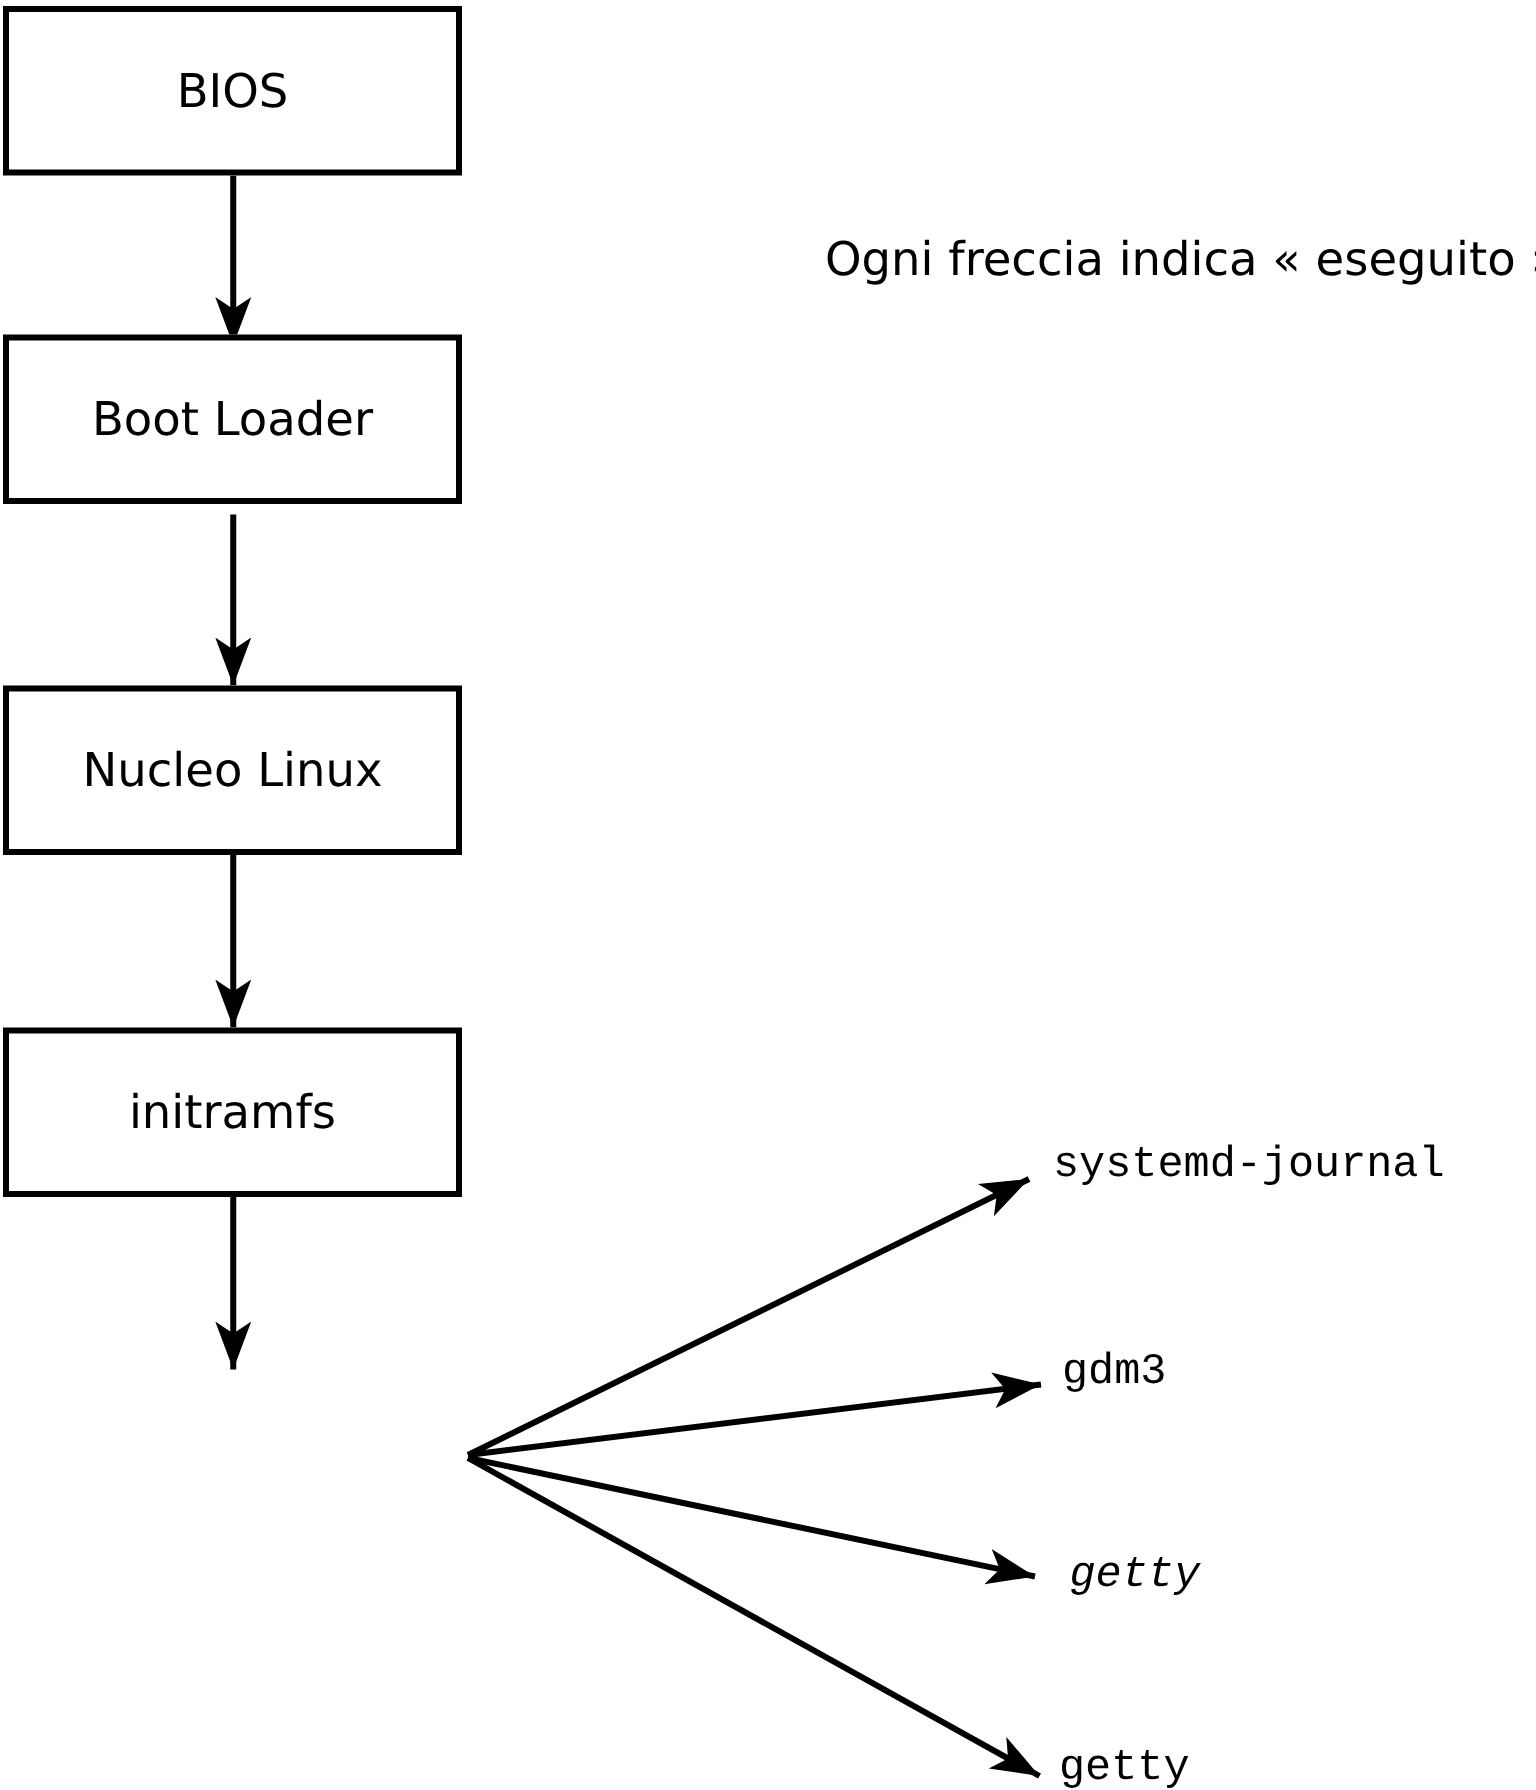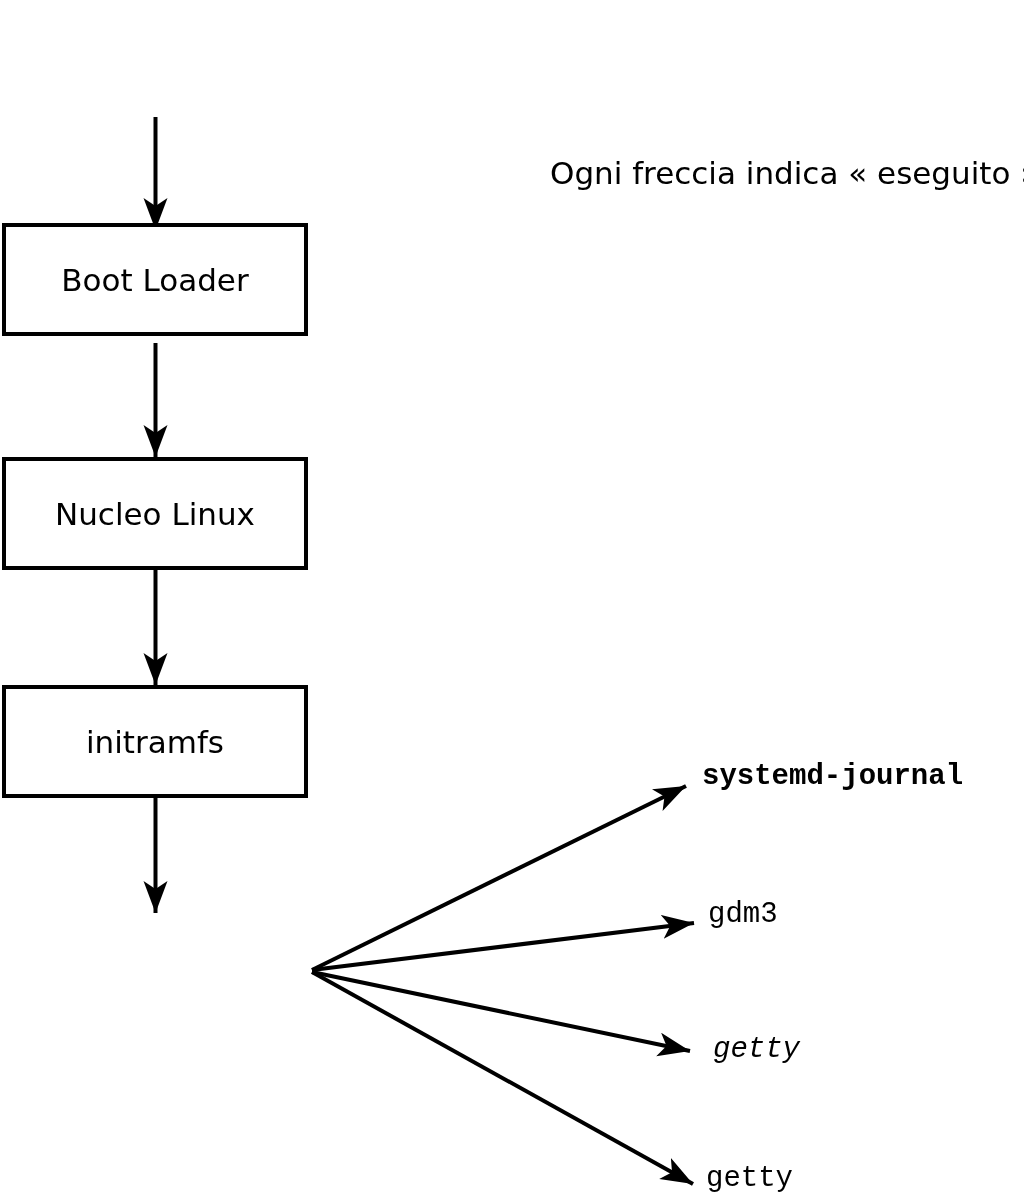--- a/index.html
+++ b/index.html
@@ -44,21 +44,21 @@
     line-height: 34px;
     white-space: nowrap;
   }
   .service-label {
     position: absolute;
     font-family: "Liberation Mono", "DejaVu Sans Mono", monospace;
     font-size: 29px;
     line-height: 30px;
     white-space: nowrap;
   }
-  #svc-journal { left: 702px; top: 762px; font-weight: bold; }
+  #svc-journal { left: 702px; top: 762px; }
   #svc-gdm3    { left: 708px; top: 900px; }
   #svc-getty   { left: 713px; top: 1035px; font-style: italic; }
   #svc-sshd    { left: 706px; top: 1164px; }
 
   #arrows-layer {
     position: absolute;
     left: 0;
     top: 0;
     width: 1024px;
     height: 1193px;
@@ -85,20 +85,23 @@
     <line x1="155.5" y1="343" x2="155.5" y2="457" marker-end="url(#arrowhead)"></line>
     <line x1="155.5" y1="570" x2="155.5" y2="685" marker-end="url(#arrowhead)"></line>
     <line x1="155.5" y1="798" x2="155.5" y2="913" marker-end="url(#arrowhead)"></line>
 
     <line x1="312" y1="970" x2="686" y2="786" marker-end="url(#arrowhead)"></line>
     <line x1="312" y1="970" x2="694" y2="923" marker-end="url(#arrowhead)"></line>
     <line x1="312" y1="972" x2="690" y2="1051" marker-end="url(#arrowhead)"></line>
     <line x1="312" y1="972" x2="693" y2="1184" marker-end="url(#arrowhead)"></line>
   </svg>
 
+  <div class="flow-box" id="box-bios">
+    <span>BIOS</span>
+  </div>
   <div class="flow-box" id="box-bootload">
     <span>Boot Loader</span>
   </div>
   <div class="flow-box" id="box-kernel">
     <span>Nucleo Linux</span>
   </div>
   <div class="flow-box" id="box-initramfs">
     <span>initramfs</span>
   </div>
 

